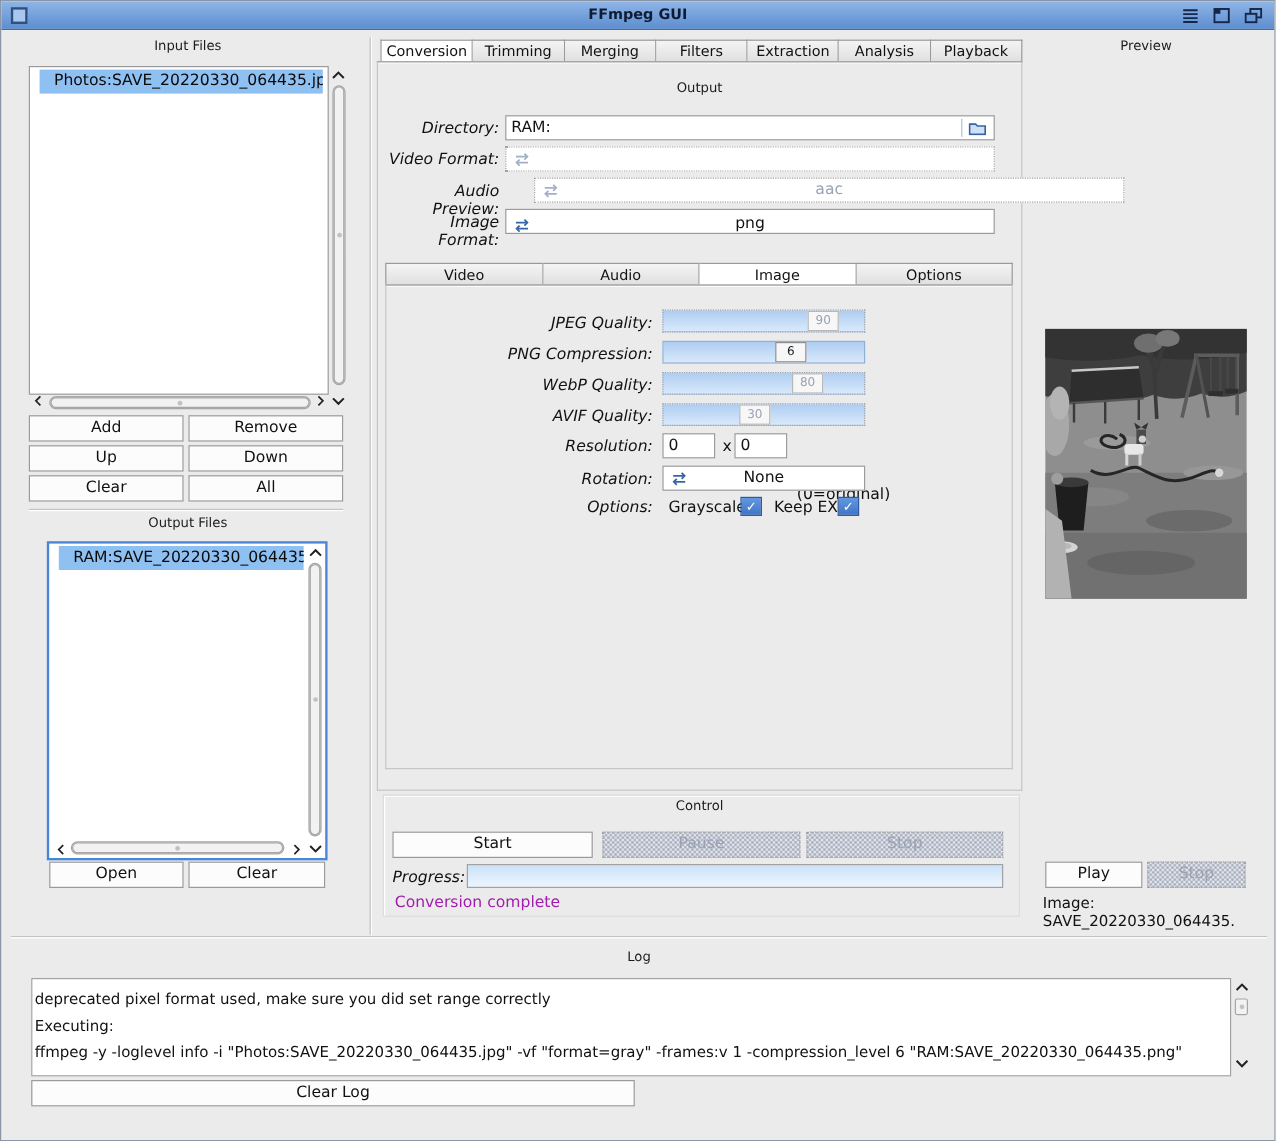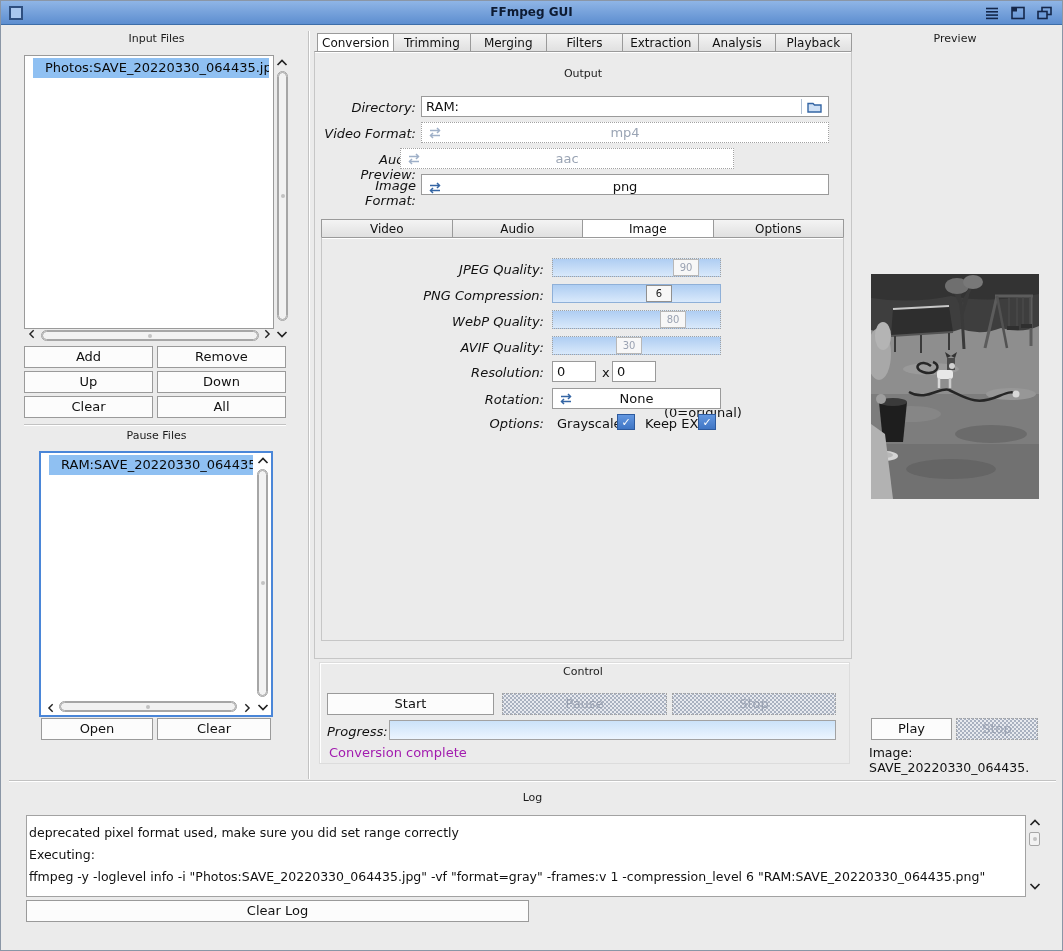--- a/index.html
+++ b/index.html
@@ -166,21 +166,21 @@
     </svg>
 
   <div class="btn" style="left:23px; top:345px; width:129px;">Add</div>
   <div class="btn" style="left:156px; top:345px; width:129px;">Remove</div>
   <div class="btn" style="left:23px; top:370px; width:129px;">Up</div>
   <div class="btn" style="left:156px; top:370px; width:129px;">Down</div>
   <div class="btn" style="left:23px; top:395px; width:129px;">Clear</div>
   <div class="btn" style="left:156px; top:395px; width:129px;">All</div>
 
   <div class="divider-h" style="left:23px; top:423px; width:262px;"></div>
-  <div class="grouplabel" style="left:8px; top:428px; width:295px;">Pause Files</div>
+  <div class="grouplabel" style="left:8px; top:428px; width:295px;">Output Files</div>
 
   <div class="listframe" style="left:38px; top:450px; width:234px; height:266px; border:2px solid #4a86d8;">
     <div class="listitem" style="margin-right:18px;">RAM:SAVE_20220330_064435.png</div>
 
     <svg class="chev" style="right:2px; top:3px; left:auto;" width="12" height="10" viewBox="0 0 12 10">
         <polyline points="1.5,7 6,2.5 10.5,7" fill="none" stroke="#222" stroke-width="1.7"></polyline>
       </svg>
     <div class="sb-track" style="right:3px; top:16px; width:11px; height:228px;">
         <div class="sb-thumb" style="left:0px; top:0px; width:9px; height:226px;">
           <div class="sb-dot"></div>
@@ -236,25 +236,24 @@
     <span class="cyc-icon">
         <svg width="14" height="12" viewBox="0 0 14 12">
           <g fill="none" stroke="currentColor" stroke-width="1.5">
             <path d="M2 3.5h9"></path>
             <path d="M9 1l2.5 2.5L9 6"></path>
             <path d="M12 8.5H3"></path>
             <path d="M5 6L2.5 8.5 5 11"></path>
           </g>
         </svg>
       </span>
-    <span class="cyc-text">mp4</span>
   </div>
 
   <div class="frm-label" style="left:320px; top:151px; width:95px;">Audio Preview:</div>
-  <div class="cycle disabled ghostpat" style="left:399px; top:147px; width:334px;">
+  <div class="cycle disabled ghostpat" style="left:444px; top:147px; width:492px;">
     <span class="cyc-icon">
         <svg width="14" height="12" viewBox="0 0 14 12">
           <g fill="none" stroke="currentColor" stroke-width="1.5">
             <path d="M2 3.5h9"></path>
             <path d="M9 1l2.5 2.5L9 6"></path>
             <path d="M12 8.5H3"></path>
             <path d="M5 6L2.5 8.5 5 11"></path>
           </g>
         </svg>
       </span>

